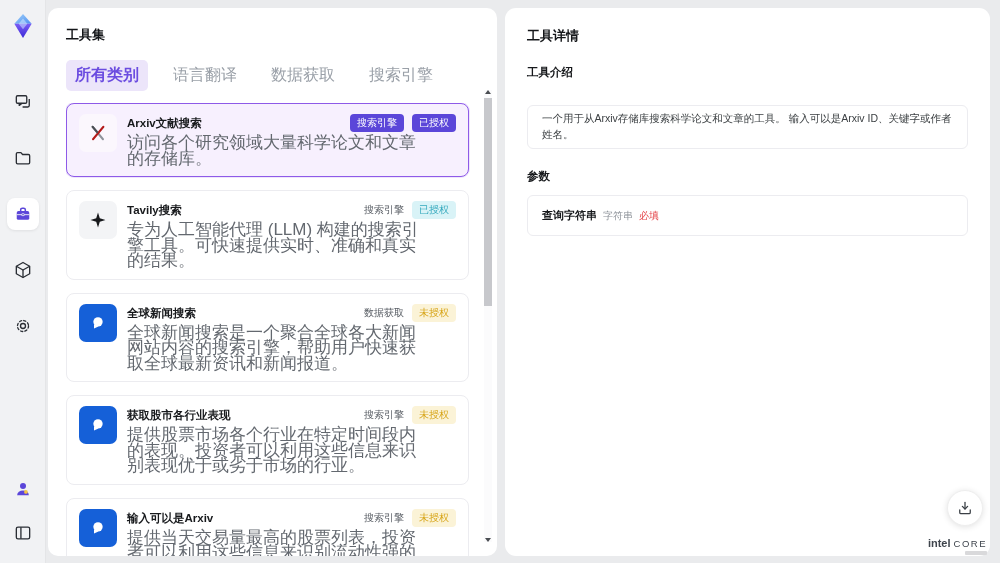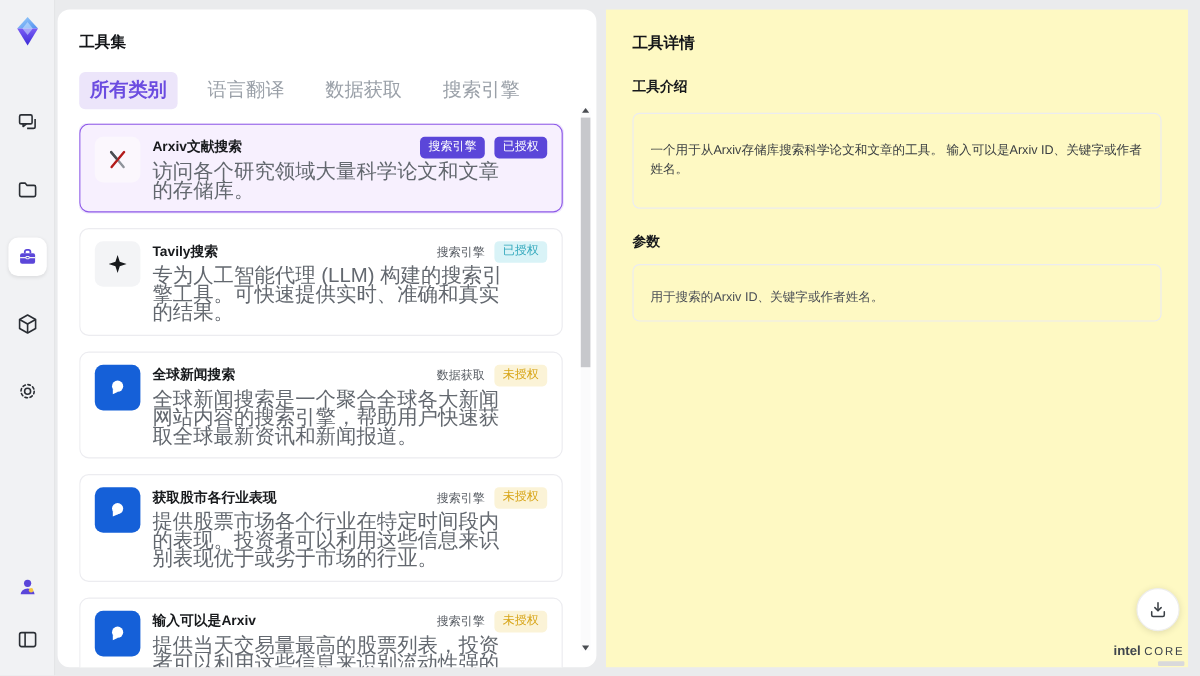--- a/index.html
+++ b/index.html
@@ -54,25 +54,25 @@
   .tool-desc{ font-size:17px; color:#63686f; line-height:15.5px; margin-top:3px; max-width:300px; }
   
   .scrollbar{ position:absolute; right:5px; top:82px; bottom:14px; width:8px; background:#fbfbfc; }
   .sb-thumb{ position:absolute; left:0; top:8px; width:8px; height:208px; background:#c7c8cc; }
   .sb-up,.sb-down{ position:absolute; left:1px; width:0; height:0; border-left:3px solid transparent; border-right:3px solid transparent; cursor:pointer; }
   .sb-up{ top:0; border-bottom:4px solid #4a4d52; }
   .sb-down{ bottom:0; border-top:4px solid #4a4d52; }
   
   .right-panel{
     position:absolute; left:505px; top:8px; width:485px; height:548px;
-    background:#fef9c3; border-radius:0; padding:19px 22px;
+    background:#ffffff; border-radius:11px; padding:19px 22px;
   }
   .detail-title{ font-size:13px; font-weight:700; color:#141619; }
   .section-heading{ font-size:11.5px; font-weight:700; color:#17191c; margin-top:20px; }
-  .detail-box{ margin-top:14px; border:1px solid #ececf0; border-radius:6px; padding:23px 14px; }
+  .detail-box{ margin-top:25px; border:1px solid #ececf0; border-radius:6px; padding:5px 14px; }
   .intro-text{ font-size:10.5px; color:#3c4043; line-height:1.5; }
   .param{ margin-top:11px; border:1px solid #ececf0; border-radius:6px; padding:12px 14px; }
   .param-head{ display:flex; align-items:baseline; gap:6px; }
   .param-name{ font-size:11px; font-weight:700; color:#17191c; }
   .param-type{ font-size:10px; color:#8a8f96; }
   .param-required{ font-size:10px; color:#e5484d; }
   .param-desc{ font-size:10.5px; color:#4a4e55; margin-top:8px; }
   
   .fab{
     position:absolute; right:17px; bottom:37px; width:36px; height:36px; border-radius:50%;
@@ -286,21 +286,25 @@
 
 <section class="right-panel">
   <h1 class="detail-title">工具详情</h1>
   <h2 class="section-heading">工具介绍</h2>
   <div class="detail-box">
     <p class="intro-text">一个用于从Arxiv存储库搜索科学论文和文章的工具。 输入可以是Arxiv ID、关键字或作者姓名。</p>
   </div>
   <h2 class="section-heading">参数</h2>
   <div>
       <div class="param">
-    <div class="param-desc">用于搜索的Arxiv ID、关键字或作者姓名。</div>
+    <div class="param-head">
+      <span class="param-name">查询字符串</span>
+      <span class="param-type">字符串</span>
+      <span class="param-required">必填</span>
+    </div>
   </div>
     </div>
 </section>
 
 <button class="fab">
   <svg width="18" height="18" viewBox="0 0 24 24" fill="none" stroke="#3a3f45" stroke-width="1.7" stroke-linecap="round" stroke-linejoin="round">
     <path d="M12 4.5 v8.5"></path>
     <path d="M8.5 9.8 L12 13.3 L15.5 9.8"></path>
     <path d="M5 14.5 v3.5 a1.6 1.6 0 0 0 1.6 1.6 h10.8 a1.6 1.6 0 0 0 1.6 -1.6 v-3.5"></path>
   </svg>

